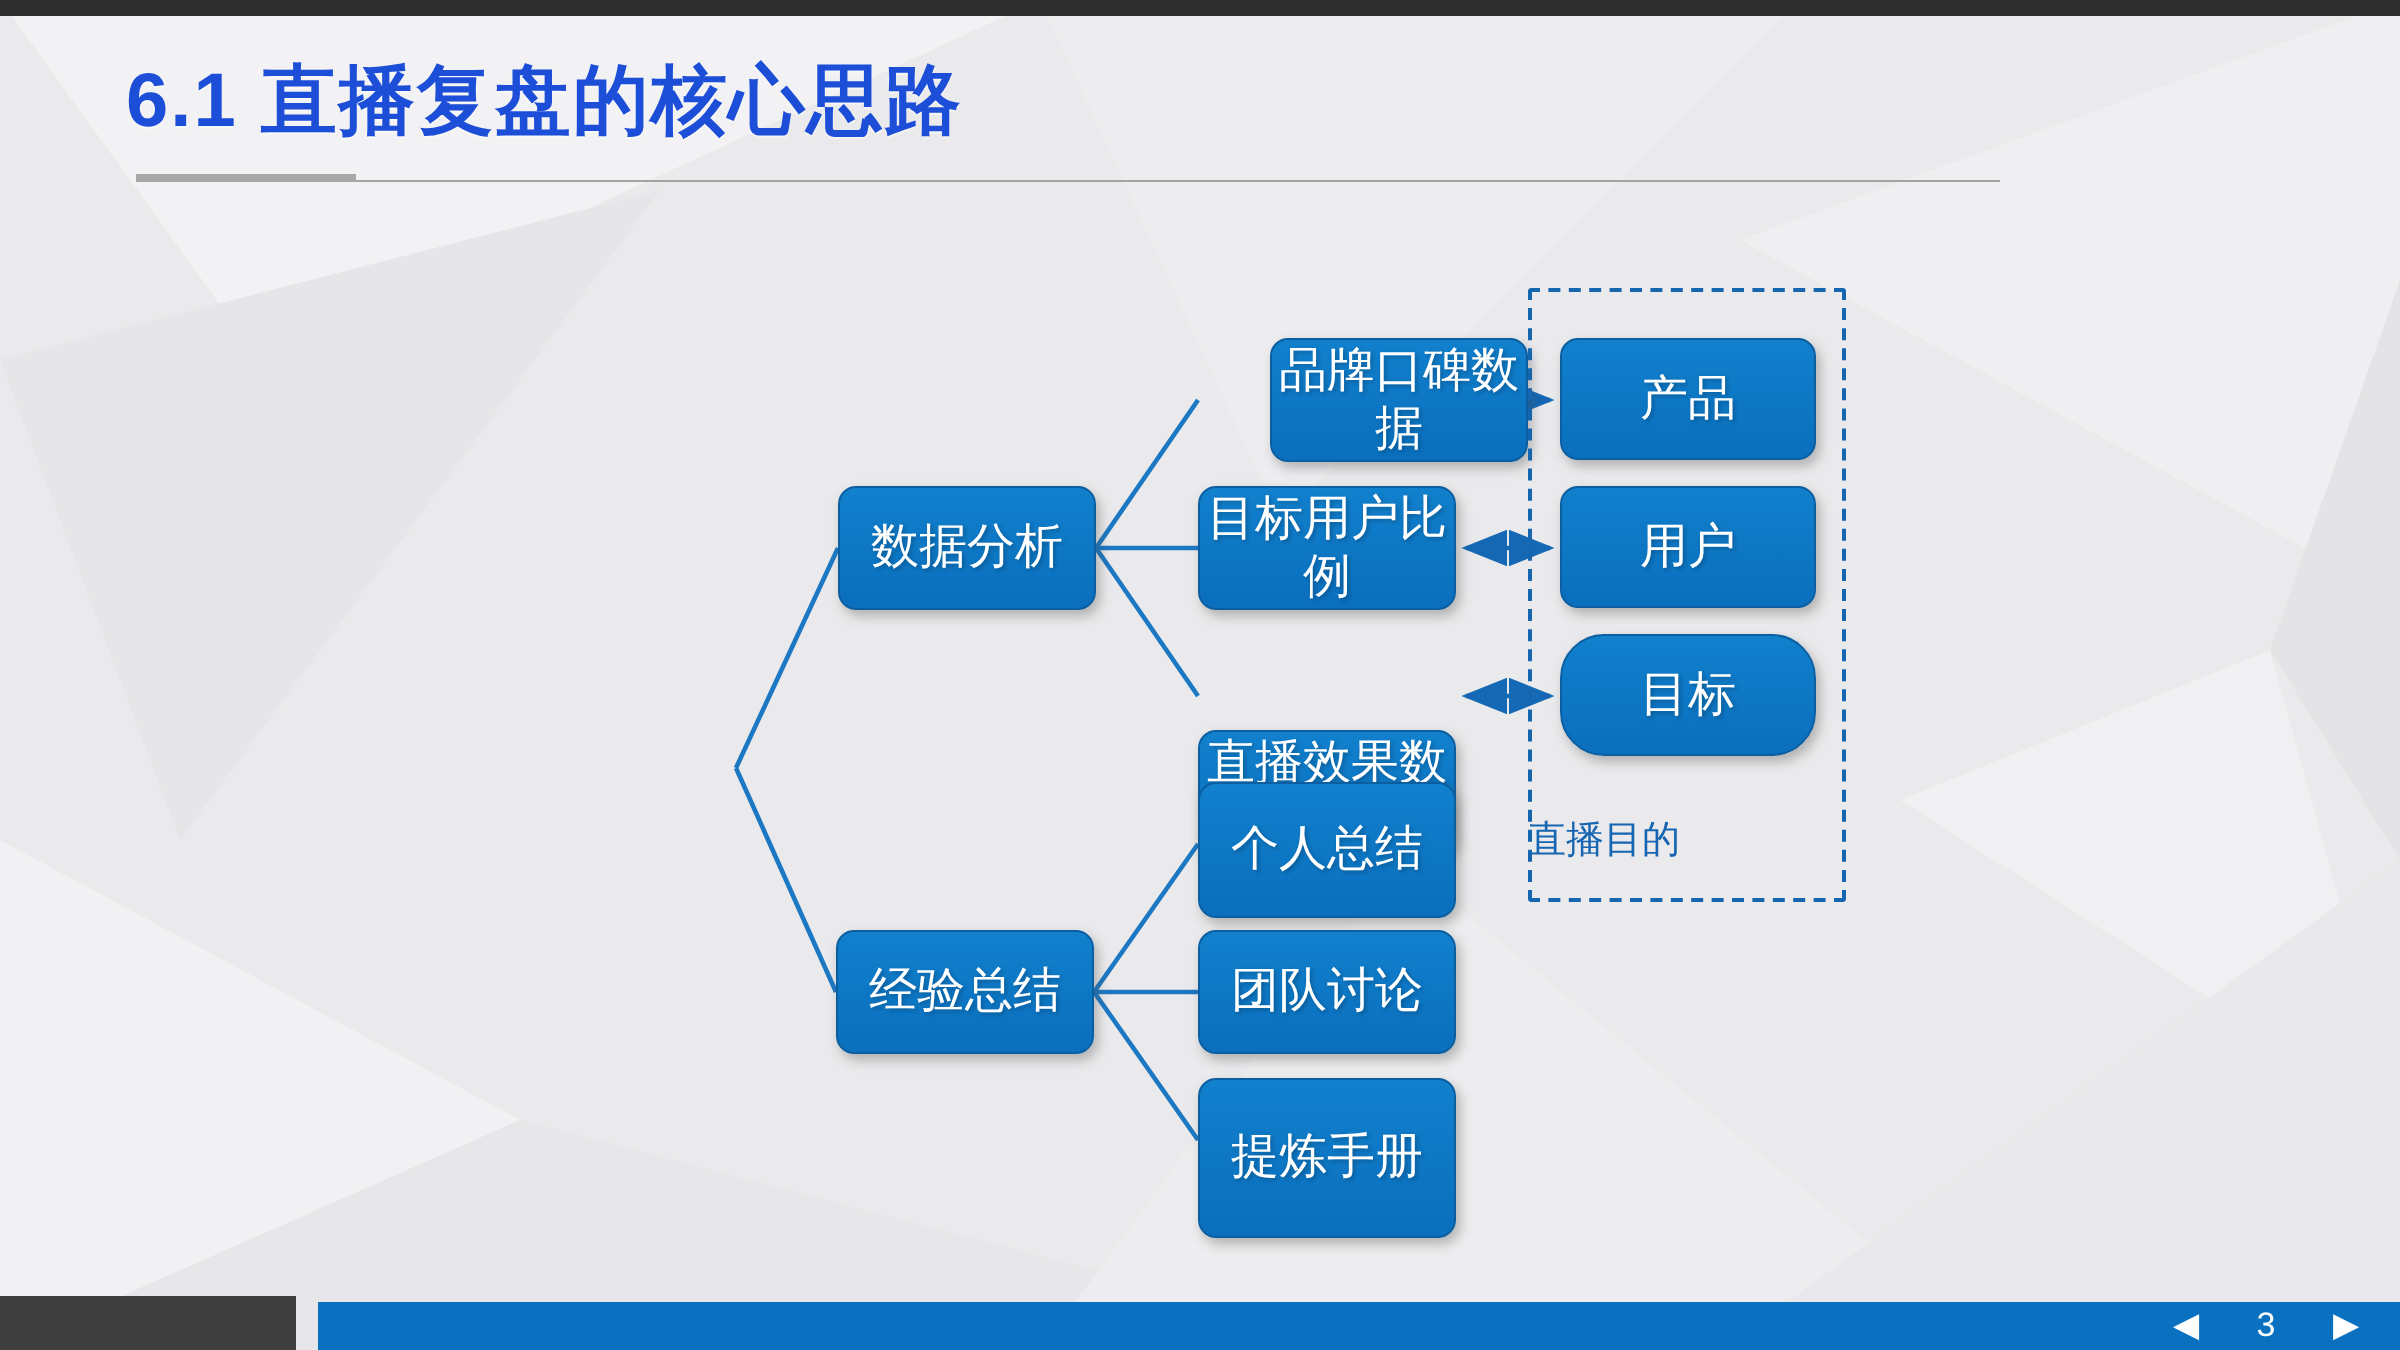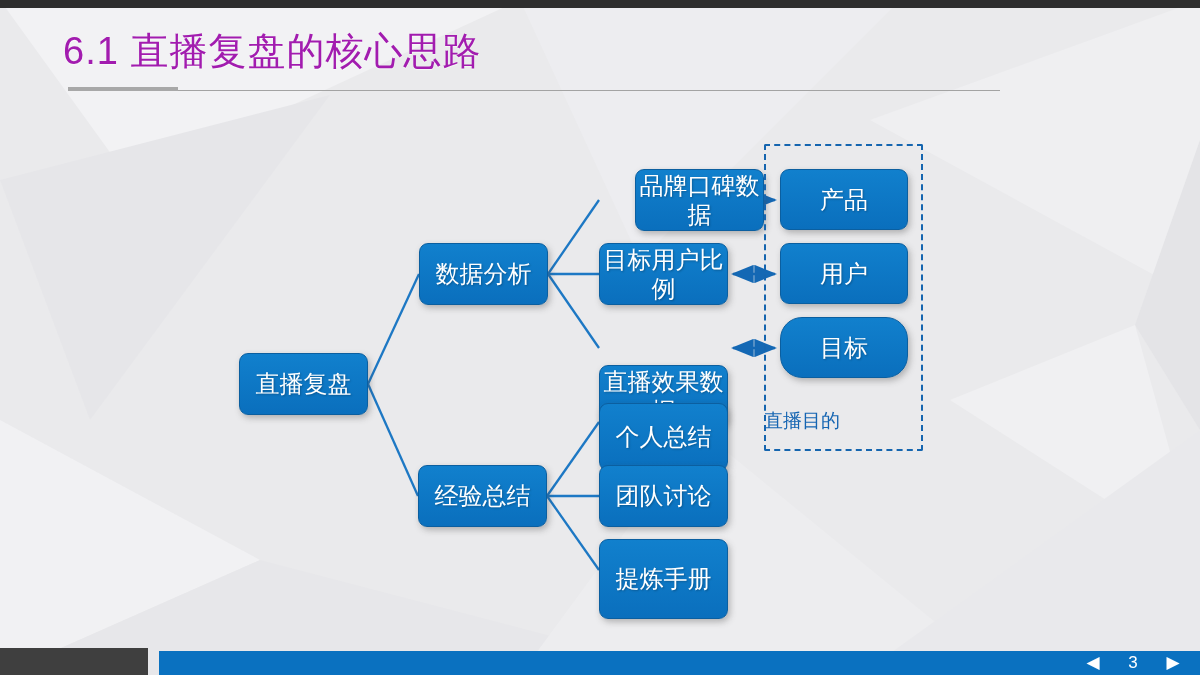--- a/index.html
+++ b/index.html
@@ -13,21 +13,21 @@
     overflow:hidden;
     background:#eaeaec;
   }
   .bg-pattern{position:absolute;left:0;top:0;width:1200px;height:675px;z-index:0;}
   .top-strip{
     position:absolute;left:0;top:0;width:1200px;height:8px;
     background:#2e2e2e;z-index:5;
   }
   .page-title{
     position:absolute;left:63px;top:28px;width:900px;height:46px;
-    font-size:38px;font-weight:normal;color:#a21caf;
+    font-size:38px;font-weight:bold;color:#1d4ed8;
     letter-spacing:1px;line-height:46px;z-index:5;
     text-shadow:0 1px 1px rgba(255,255,255,0.6);
   }
   .title-underline-line{
     position:absolute;left:68px;top:90px;width:932px;height:1px;
     background:#a3a3a3;z-index:5;
   }
   .title-underline-accent{
     position:absolute;left:68px;top:87px;width:110px;height:4px;
     background:#a8a8a8;z-index:6;
@@ -126,30 +126,29 @@
         <line x1="547" y1="496" x2="599" y2="496"></line>
         <line x1="547" y1="496" x2="599" y2="570"></line>
       </g>
       <g stroke="#1468b4" stroke-width="2.3" fill="none">
         <line x1="733" y1="200" x2="775" y2="200" marker-start="url(#arrow)" marker-end="url(#arrow)"></line>
         <line x1="733" y1="274" x2="775" y2="274" marker-start="url(#arrow)" marker-end="url(#arrow)"></line>
         <line x1="733" y1="348" x2="775" y2="348" marker-start="url(#arrow)" marker-end="url(#arrow)"></line>
       </g>
     </svg>
 
-    <div class="node" style="left:239px;top:353px;width:129px;height:62px;">直播复盘</div>
 
     <div class="node" style="left:419px;top:243px;width:129px;height:62px;">数据分析</div>
     <div class="node" style="left:418px;top:465px;width:129px;height:62px;">经验总结</div>
 
     <div class="node" style="left:599px;top:169px;width:129px;height:62px;margin-left:36px;">品牌口碑数据</div>
     <div class="node" style="left:599px;top:243px;width:129px;height:62px;">目标用户比例</div>
     <div class="node" style="left:599px;top:317px;width:129px;height:62px;margin-top:48px;">直播效果数据</div>
 
-    <div class="node" style="left:599px;top:391px;width:129px;height:68px;margin-top:12px;">个人总结</div>
+    <div class="node" style="left:599px;top:391px;width:129px;height:68px;">个人总结</div>
     <div class="node" style="left:599px;top:465px;width:129px;height:62px;">团队讨论</div>
     <div class="node" style="left:599px;top:539px;width:129px;height:80px;">提炼手册</div>
 
     <div class="purpose-box"></div>
     <div class="node" style="left:780px;top:243px;width:128px;height:61px;">用户</div>
     <div class="node" style="left:780px;top:169px;width:128px;height:61px;">产品</div>
     <div class="node" style="left:780px;top:317px;width:128px;height:61px;border-radius:22px;">目标</div>
     <div class="purpose-caption">直播目的</div>
   </div>
 

